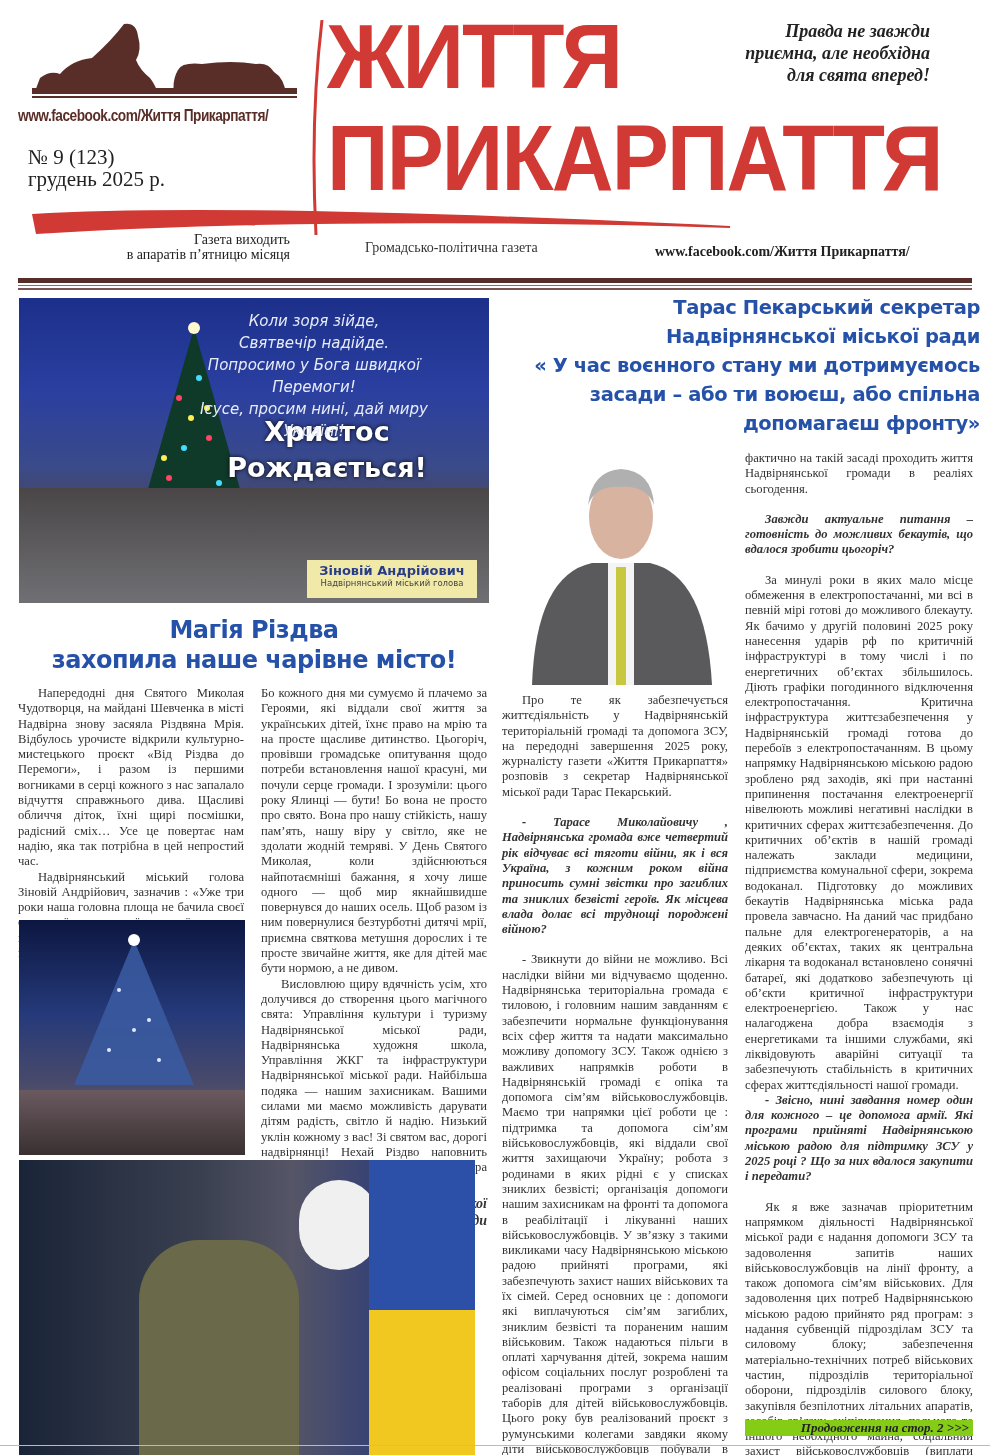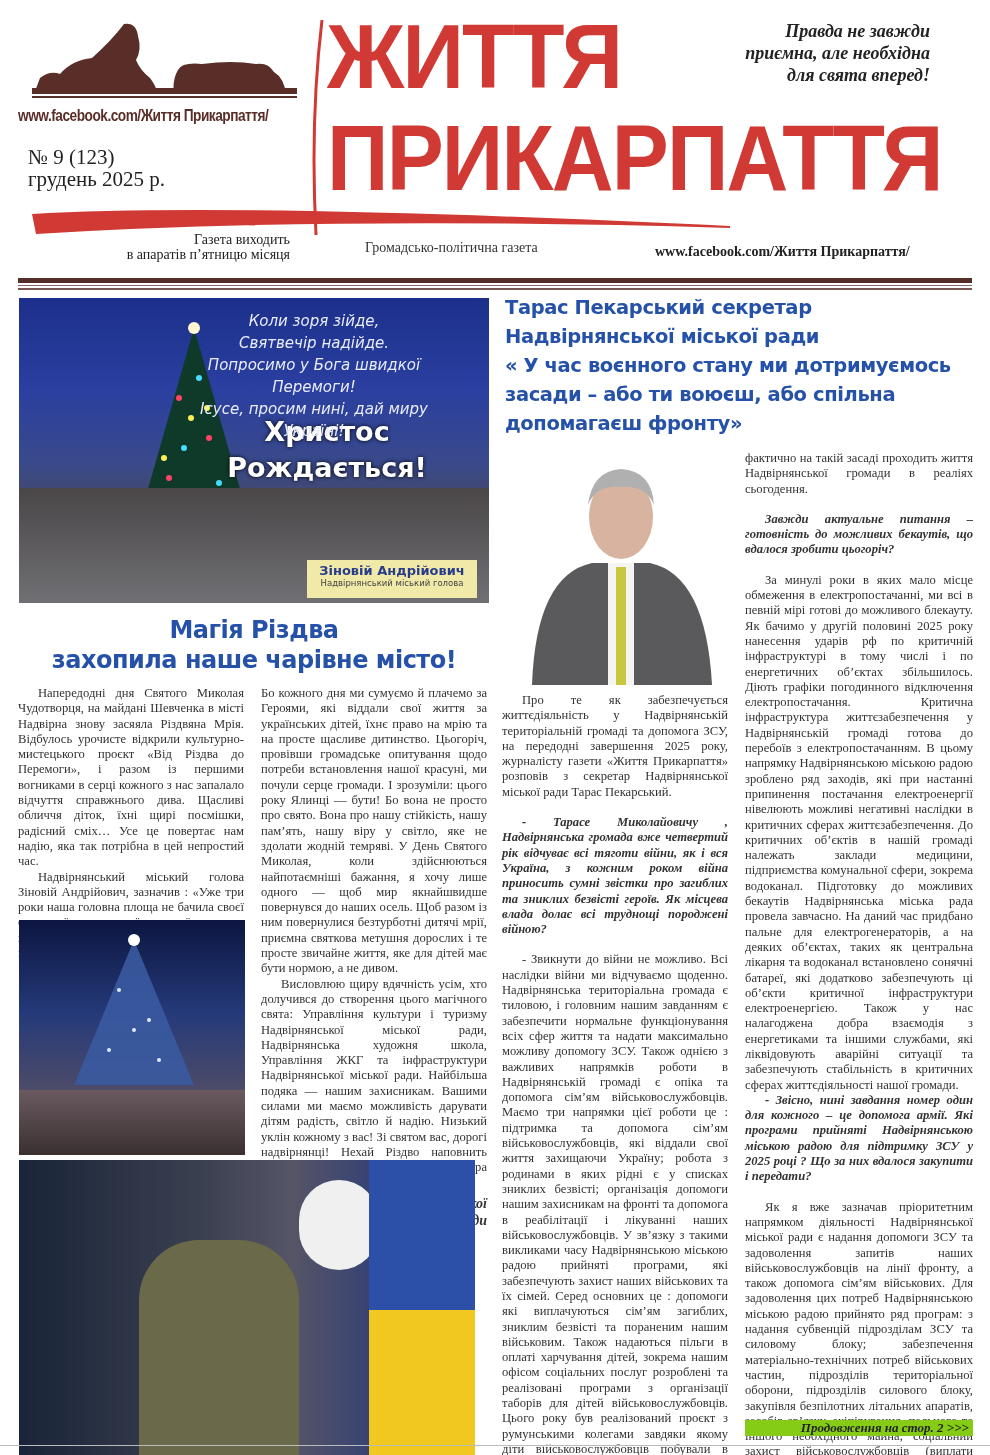--- a/index.html
+++ b/index.html
@@ -22,21 +22,21 @@
   .hr3{left:18px;top:288px;width:954px;height:2px;background:#7a5450;}
   
   .xmas{left:19px;top:298px;width:470px;height:305px;background:linear-gradient(180deg,#1c2f8a 0%,#2a3fa0 30%,#3a4a8a 55%,#4a4650 75%,#6a6a70 100%);overflow:hidden;}
   .xmas-poem{right:30px;top:12px;width:290px;text-align:center;font-family:"DejaVu Sans",sans-serif;font-style:italic;font-size:15px;line-height:22px;color:#e8ecf8;}
   .xmas-big{right:32px;top:116px;width:260px;text-align:center;font-family:"DejaVu Sans",sans-serif;font-weight:bold;font-size:27px;line-height:36px;color:#fff;text-shadow:0 0 4px #000;}
   .xmas-tree{left:120px;top:20px;width:110px;height:190px;}
   .xmas-sig{right:12px;top:262px;width:170px;height:38px;background:#f0e9a8;text-align:center;}
   .sig-name{font-family:"DejaVu Sans",sans-serif;font-weight:bold;font-size:13px;color:#283c8a;padding-top:3px;}
   .sig-role{font-family:"DejaVu Sans",sans-serif;font-size:8.5px;color:#444;}
   .headline-left{left:19px;top:615px;width:470px;text-align:center;font-family:"DejaVu Sans",sans-serif;font-weight:bold;font-size:24px;line-height:30px;color:#2552a8;letter-spacing:-0.5px;}
-  .headline-right{left:505px;top:293px;width:475px;text-align:left;font-family:"DejaVu Sans",sans-serif;font-weight:bold;font-size:19.5px;line-height:29px;color:#2552a8;letter-spacing:-0.4px;}
+  .headline-right{left:505px;top:293px;width:475px;text-align:right;font-family:"DejaVu Sans",sans-serif;font-weight:bold;font-size:19.5px;line-height:29px;color:#2552a8;letter-spacing:-0.4px;}
   .col{font-size:12.6px;line-height:15.3px;text-align:justify;color:#333;}
   .col p{margin:0;text-indent:20px;}
   .col p.ni{text-indent:0;}
   .col .q{font-weight:bold;font-style:italic;}
   .col .gap{height:15px;}
   .col1{left:18px;top:686px;width:226px;}
   .col2{left:261px;top:686px;width:226px;}
   .col3{left:502px;top:693px;width:226px;}
   .col4{left:745px;top:451px;width:228px;}
   .sign{text-align:right;font-weight:bold;font-style:italic;font-size:14px;line-height:17px;margin-top:4px;}

